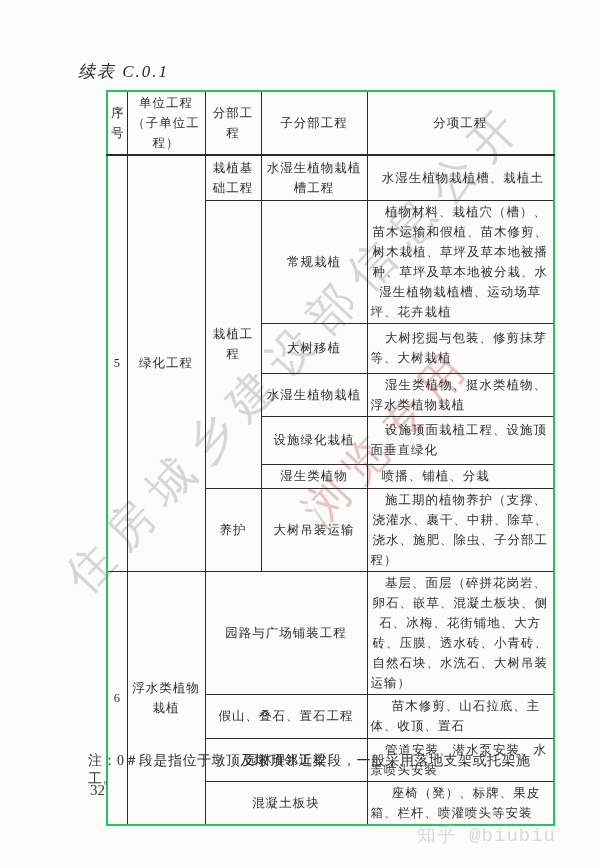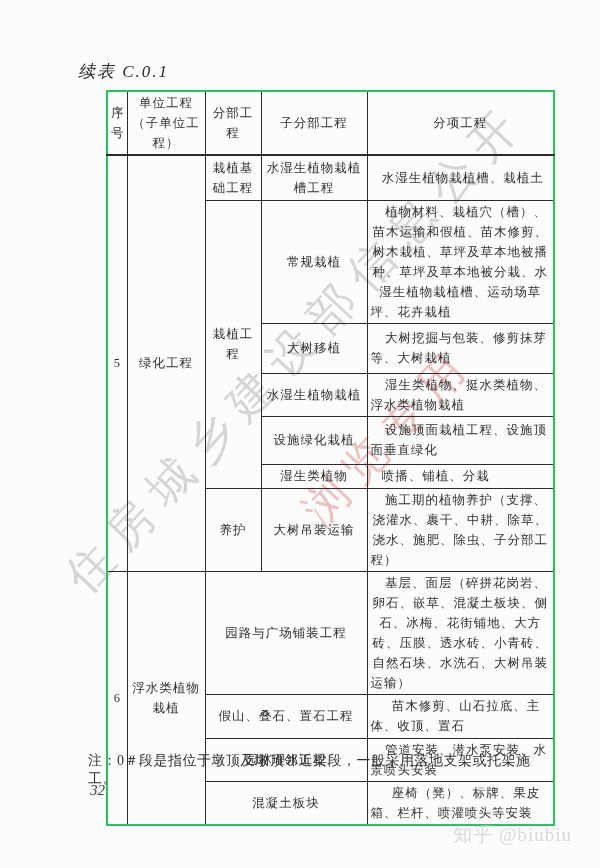--- a/index.html
+++ b/index.html
@@ -29,25 +29,25 @@
       text-align:center;vertical-align:middle;padding:1px 3px;
       color:#303030;background:transparent;}
   tr.hdr td{border-bottom-width:2px;}
   td.items{
       text-align:justify;text-justify:inter-character;text-align-last:left;
       text-indent:0.9em;padding:2px 7px;}
   td.small{font-size:12px;letter-spacing:0;}
   
   .note{position:absolute;left:88px;top:752px;width:460px;font-size:14px;
       letter-spacing:0.5px;color:#303030;z-index:2;}
-  .pageno{position:absolute;left:90px;top:782px;font-size:15px;font-style:italic;
+  .pageno{position:absolute;left:90px;top:782px;font-size:15px;
       color:#3c3c3c;z-index:2;}
-  .credit{position:absolute;right:28px;top:822px;font-size:19px;
+  .credit{position:absolute;right:44px;top:822px;font-size:19px;
       color:#d9d9d9;letter-spacing:1px;z-index:2;
-      font-family:Liberation Serif, serif;text-align:right;}
+      font-family:Liberation Mono, monospace;text-align:right;}
 </style>
 </head>
 <body>
 
 <div class="page">
 
   <div class="wm wm-gray">住房城乡建设部信息公开</div>
   <div class="wm wm-red">浏览专用</div>
 
   <div class="title">续表 C.0.1</div>

